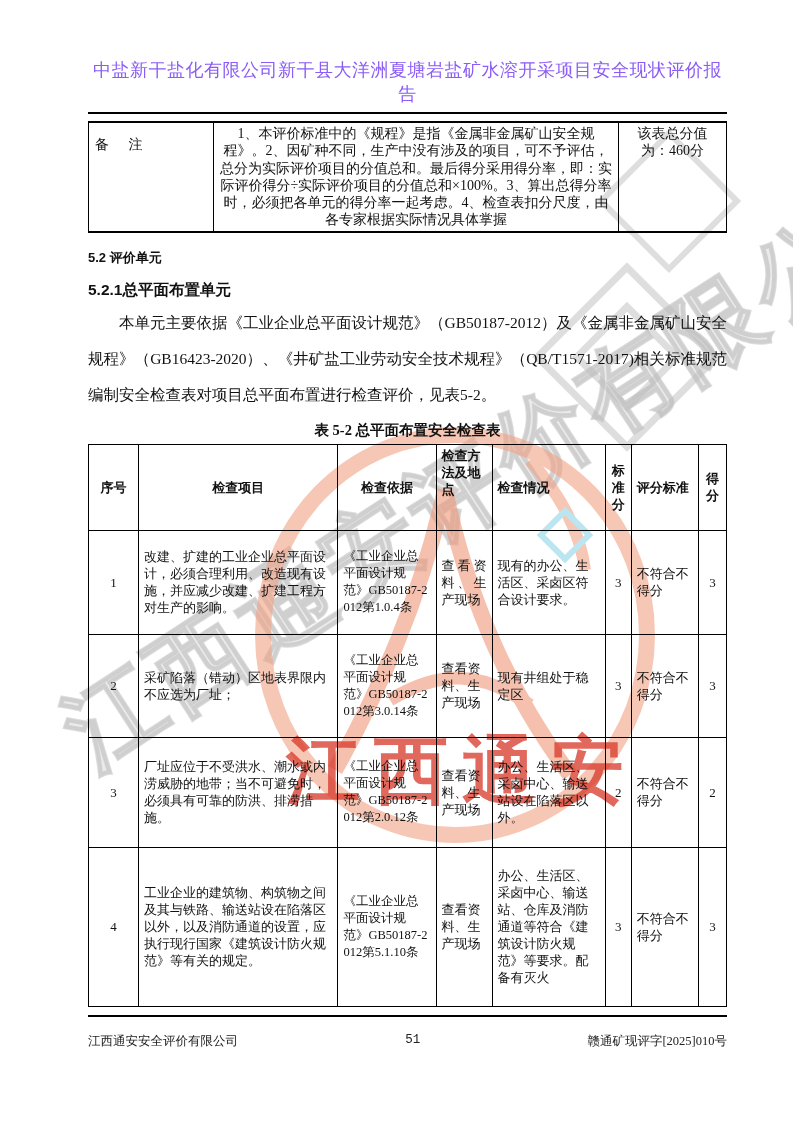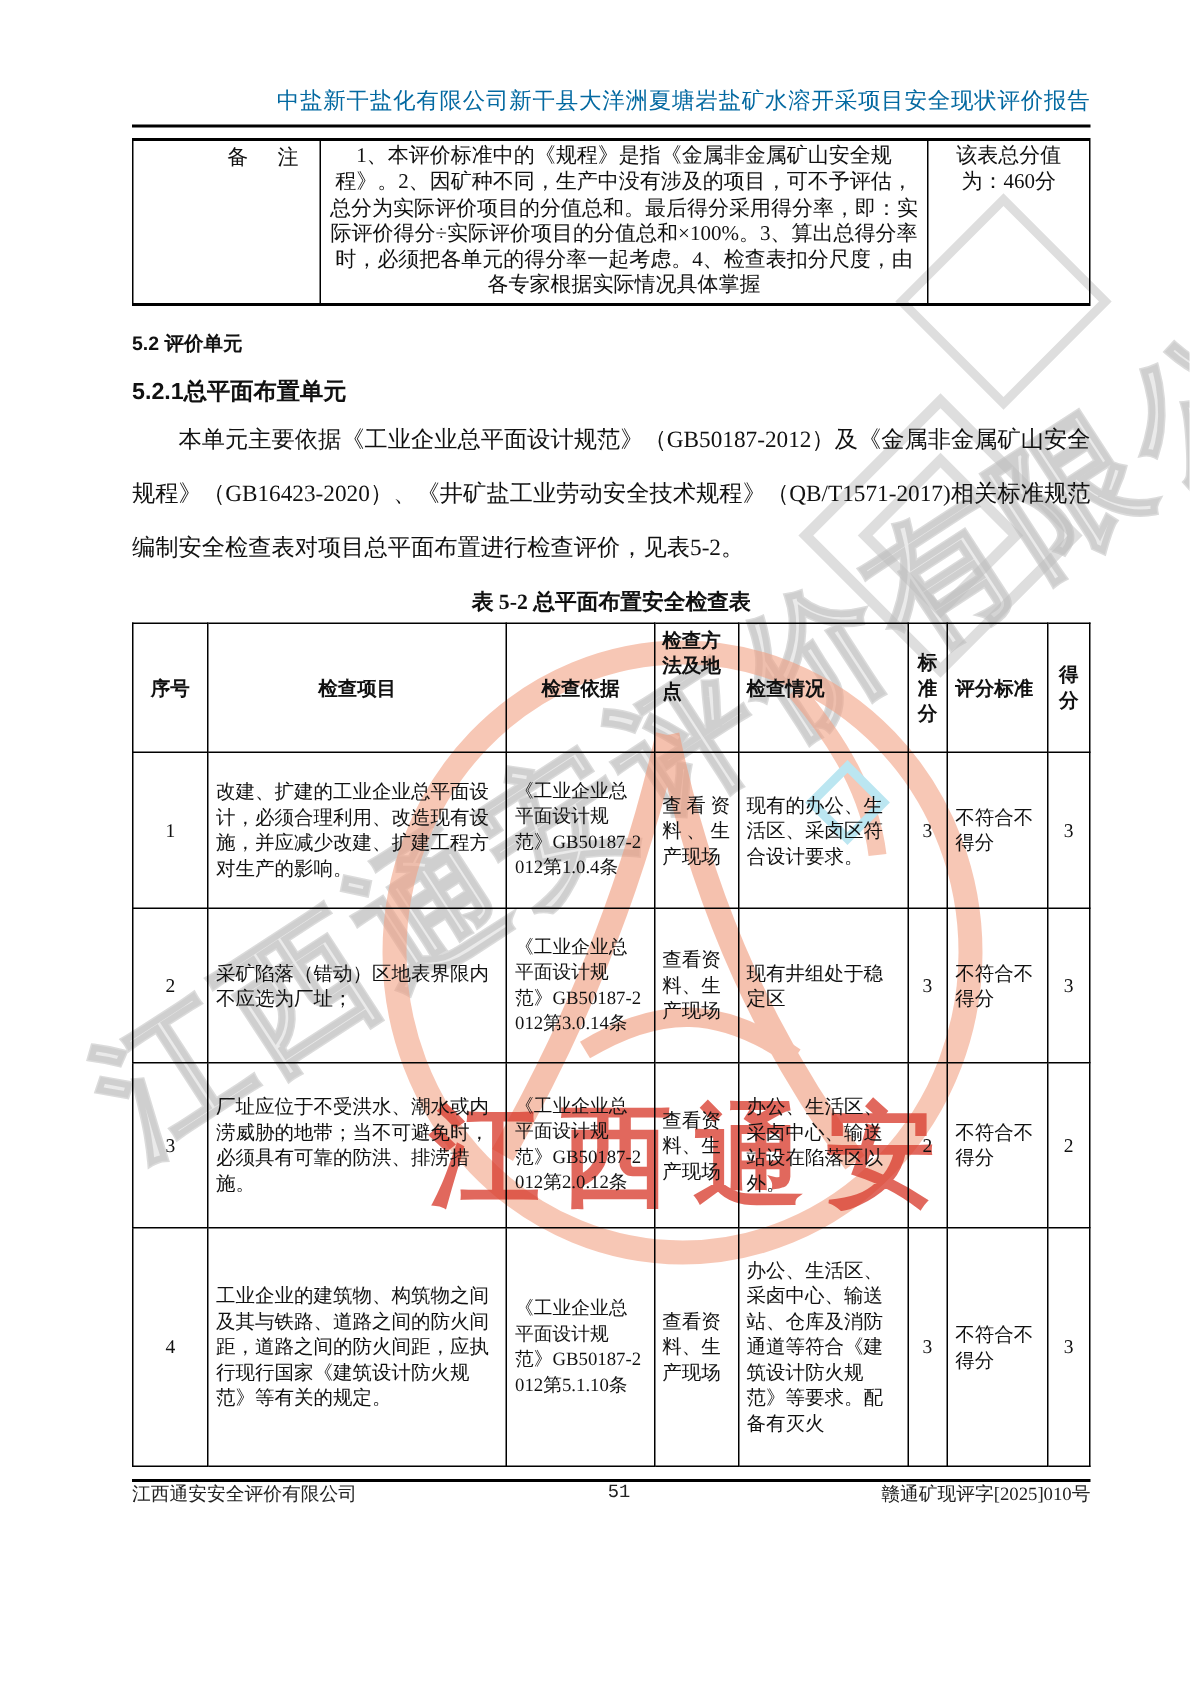--- a/index.html
+++ b/index.html
@@ -4,28 +4,28 @@
 <style>
   html,body{margin:0;padding:0;}
   body{
     width:793px;height:1122px;overflow:hidden;background:#ffffff;
     font-family:"Liberation Serif","DejaVu Serif",serif;
     color:#111;position:relative;
   }
   .content{position:relative;z-index:1;margin-left:88px;width:639px;padding-top:58px;}
 
   
-  .doc-header{text-align:right;font-size:15px;letter-spacing:.5px;color:#0369a1;
+  .doc-header{text-align:center;font-size:18px;letter-spacing:.5px;color:#8b5cf6;
     padding-bottom:6px;border-bottom:2.5px solid #000;}
 
   
   table{border-collapse:collapse;}
   .remarks-table{width:100%;margin-top:7px;table-layout:fixed;}
   .remarks-table td{border:1.5px solid #000;vertical-align:top;font-size:14px;line-height:17.3px;padding:2px 6px;text-align:center;}
-  .remarks-table .lbl{text-align:right;letter-spacing:8px;padding-top:3px;}
+  .remarks-table .lbl{text-align:left;letter-spacing:8px;padding-top:13px;}
   .remarks-table{border-top:2.5px solid #000;border-bottom:2.5px solid #000;}
 
   
   .h2{font-size:13px;font-weight:bold;margin:16px 0 0 0;font-family:"Liberation Sans","DejaVu Sans",sans-serif;}
   .h3{font-size:15.5px;font-weight:bold;margin:13px 0 0 0;font-family:"Liberation Sans","DejaVu Sans",sans-serif;}
   .para{font-size:15.5px;line-height:36px;text-align:justify;margin:4px 0 0 0;text-indent:2em;}
 
   
   .tbl-caption{text-align:center;font-weight:bold;font-size:14.5px;margin-top:8px;}
   .check-table{width:100%;margin-top:4px;table-layout:fixed;}
@@ -33,21 +33,21 @@
     font-size:13px;line-height:17px;padding:2px 5px;vertical-align:middle;word-break:break-all;}
   .check-table th{font-weight:bold;text-align:left;}
   .check-table th.c, .check-table td.c{text-align:center;padding:2px 1px;}
   .check-table td.basis{font-size:12.5px;}
   .check-table{border:1.5px solid #000;}
   .row-h1{height:104px}.row-h2{height:103px}.row-h3{height:110px}.row-h4{height:159px}
   .head-row{height:86px}
 
   
   .footer-rule{border-top:2.5px solid #000;margin-top:8px;}
-  .doc-footer{display:flex;justify-content:space-between;font-size:12.5px;padding-top:0;color:#222;}
+  .doc-footer{display:flex;justify-content:space-between;font-size:12.5px;padding-top:16px;color:#222;}
   .doc-footer .pageno{font-family:"Liberation Mono","DejaVu Sans Mono",monospace;}
 
   
   .wm-layer{position:absolute;inset:0;z-index:0;pointer-events:none;overflow:hidden;}
   .wm-diag{position:absolute;left:40px;top:690px;width:900px;
     transform:rotate(-33deg);transform-origin:left top;
     font-size:96px;font-weight:bold;color:rgba(180,180,180,0.28);
     -webkit-text-stroke:2px rgba(175,175,175,0.45);
     letter-spacing:6px;white-space:nowrap;font-family:"Liberation Sans","DejaVu Sans",sans-serif;}
   .wm-red{position:absolute;left:286px;top:722px;font-size:74px;font-weight:bold;
@@ -149,21 +149,21 @@
       <td>厂址应位于不受洪水、潮水或内涝威胁的地带；当不可避免时，必须具有可靠的防洪、排涝措施。</td>
       <td class="basis">《工业企业总平面设计规范》GB50187-2012第2.0.12条</td>
       <td>查看资料、生产现场</td>
       <td>办公、生活区、采卤中心、输送站设在陷落区以外。</td>
       <td class="c">2</td>
       <td>不符合不得分</td>
       <td class="c">2</td>
     </tr>
     <tr class="row-h4">
       <td class="c">4</td>
-      <td>工业企业的建筑物、构筑物之间及其与铁路、道路之间的防火间距，道路之间的防火间距，应执行现行国家《建筑设计防火规范》等有关的规定。</td>
+      <td>工业企业的建筑物、构筑物之间及其与铁路、输送站设在陷落区以外，以及消防通道的设置，应执行现行国家《建筑设计防火规范》等有关的规定。</td>
       <td class="basis">《工业企业总平面设计规范》GB50187-2012第5.1.10条</td>
       <td>查看资料、生产现场</td>
       <td>办公、生活区、采卤中心、输送站、仓库及消防通道等符合《建筑设计防火规范》等要求。配备有灭火</td>
       <td class="c">3</td>
       <td>不符合不得分</td>
       <td class="c">3</td>
     </tr>
   </tbody>
     </table>
 

